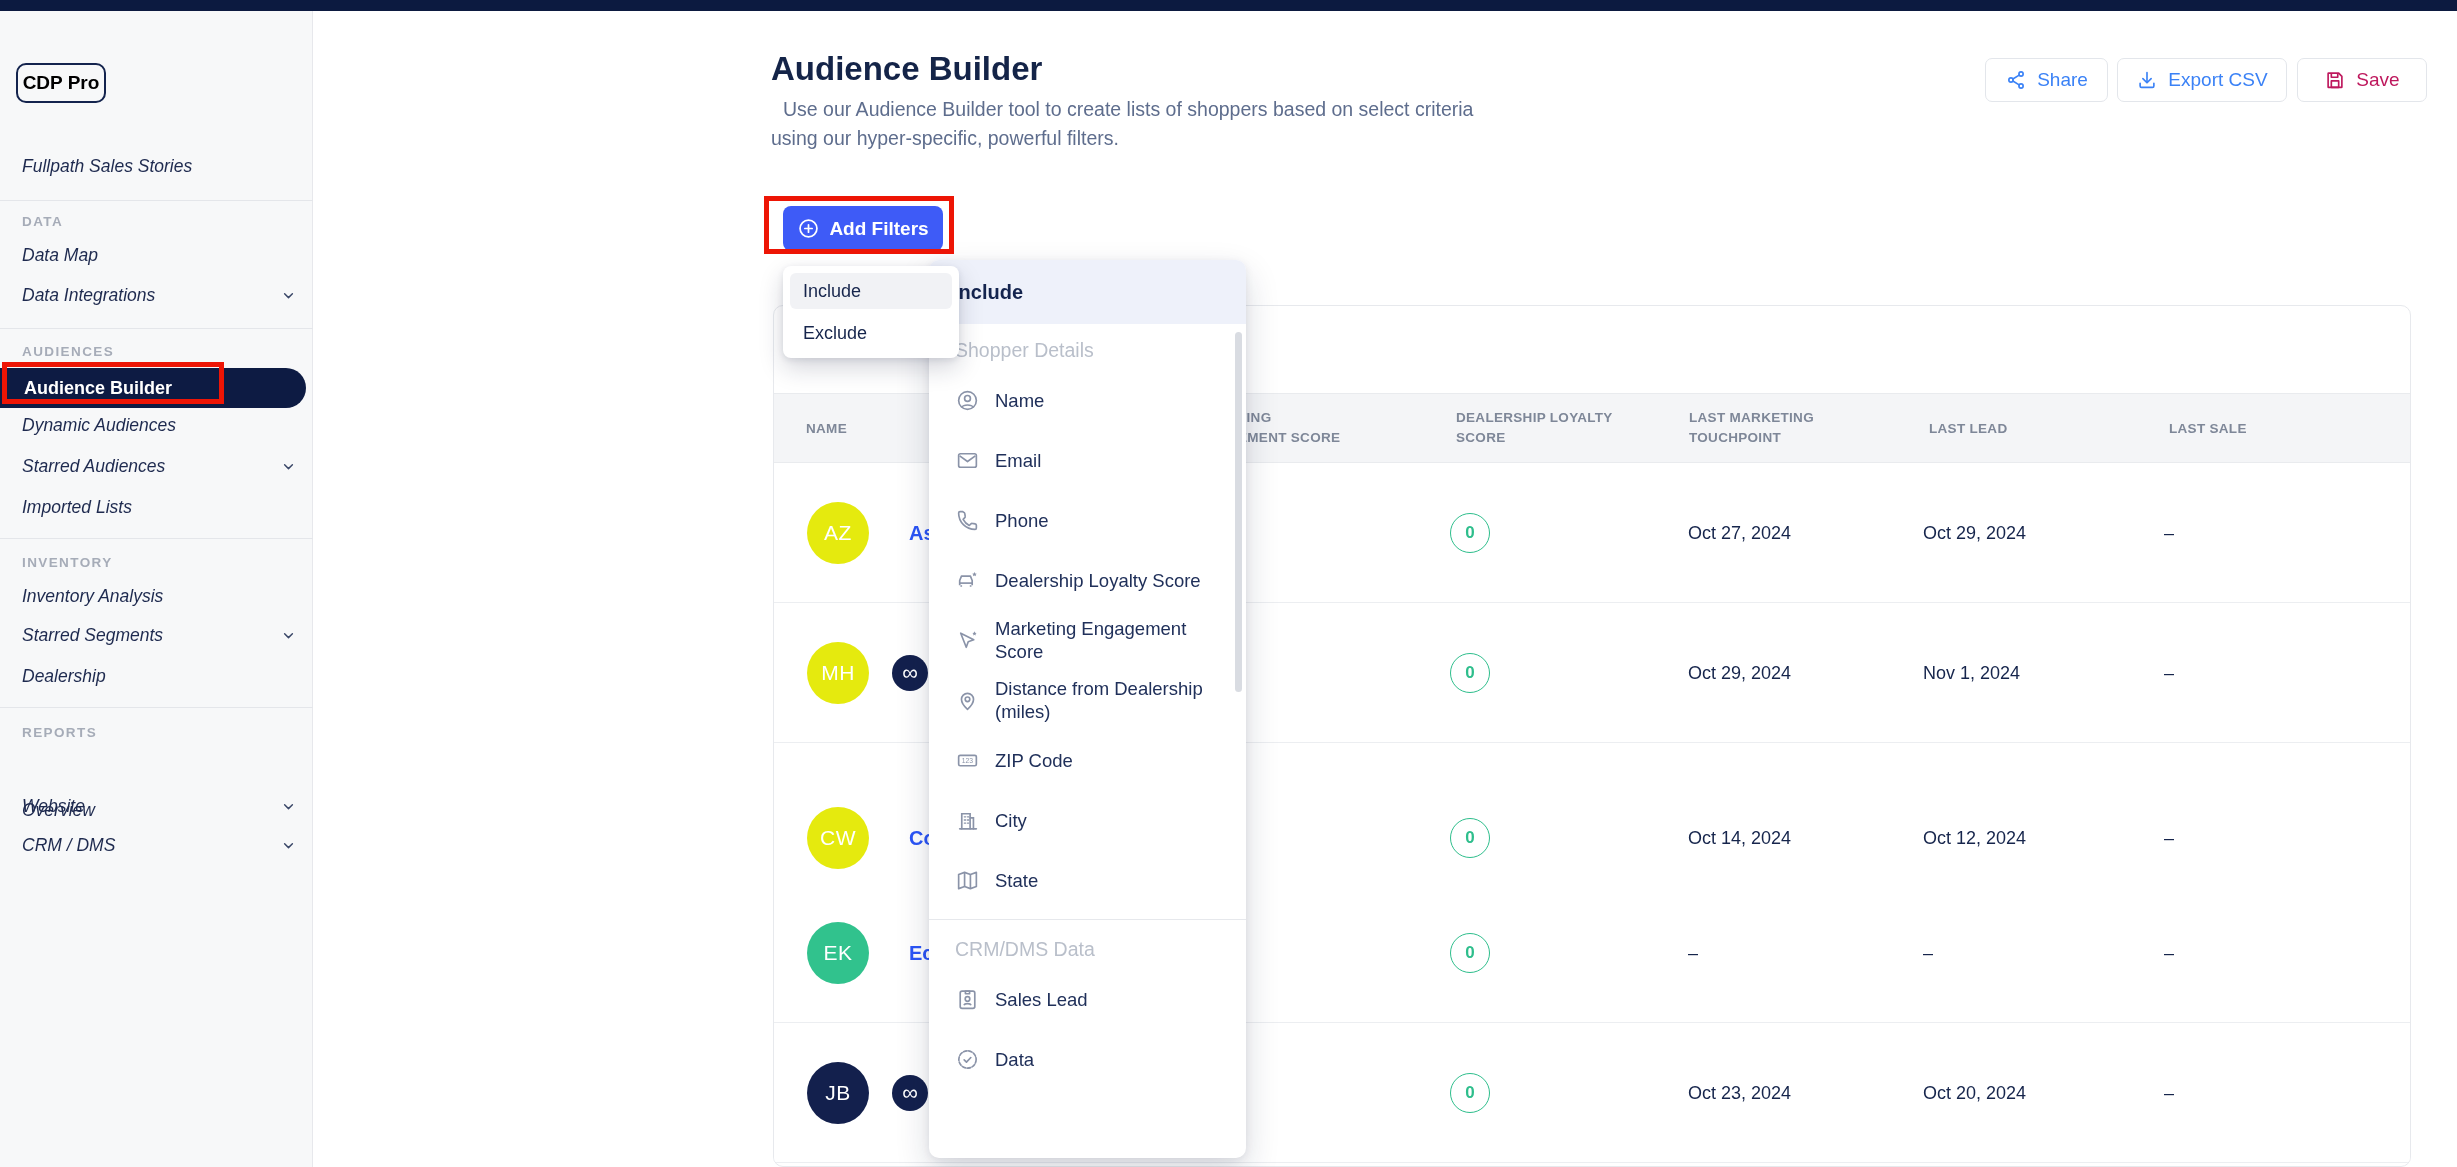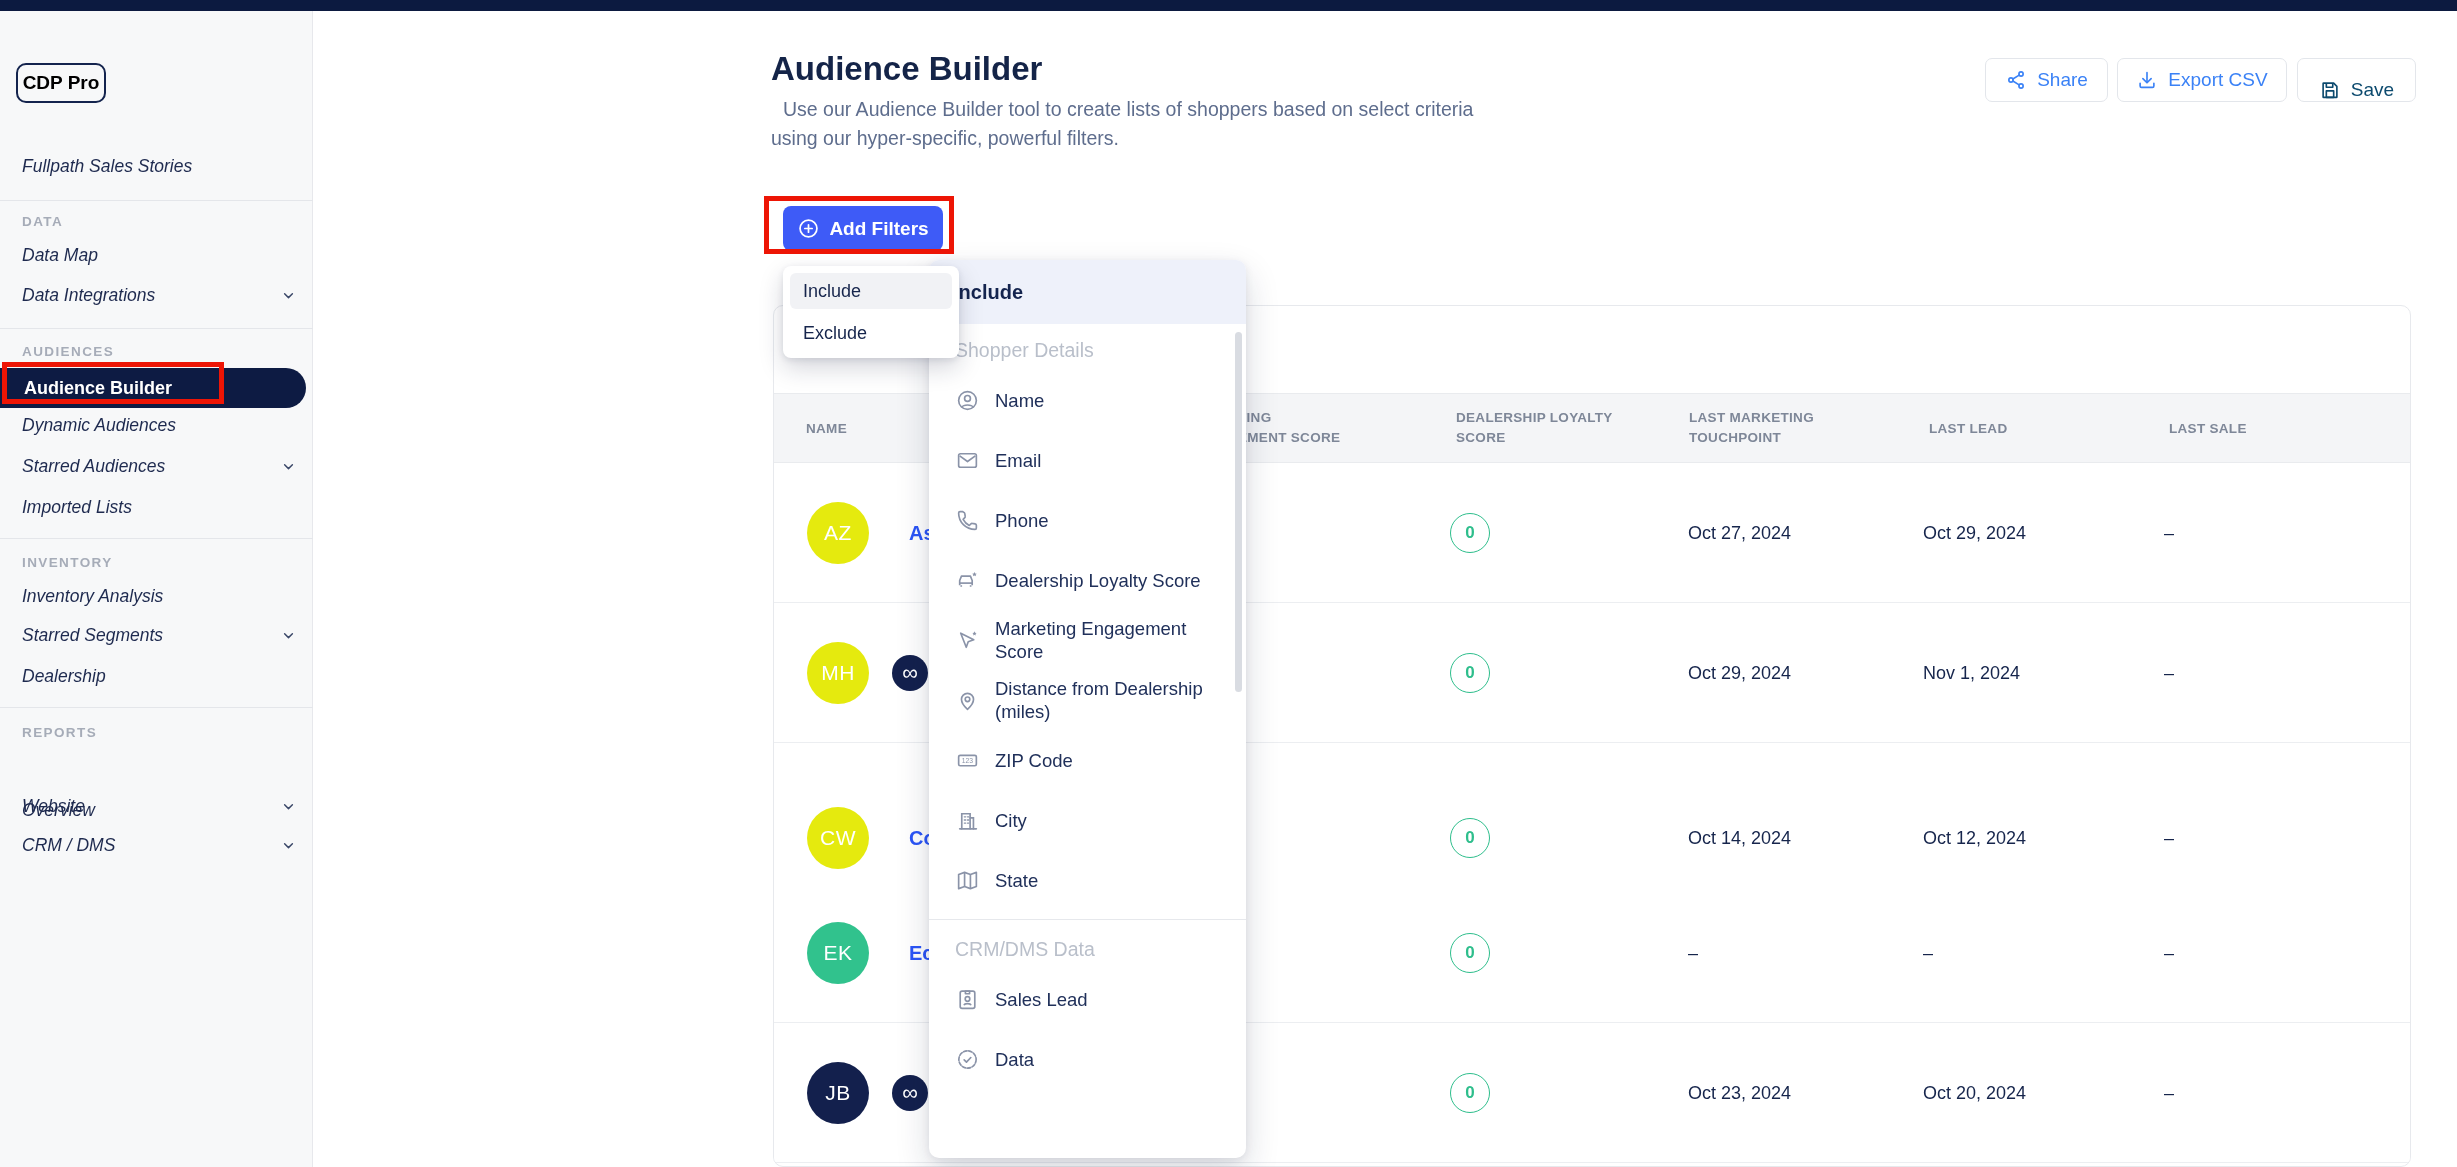--- a/index.html
+++ b/index.html
@@ -27,21 +27,21 @@
 
   
   .page-title { position:absolute; left:771px; top:50px; font-size:33px; font-weight:bold; color:#142448; }
   .page-desc { position:absolute; left:771px; width:820px; font-size:19.5px; color:#5e6d8d; }
   .desc1 { top:98px;margin-left:12px; } .desc2 { top:127px; }
 
   
   .act-btn { position:absolute; top:58px; height:44px; background:#fff; border:1.5px solid #e3e6eb; border-radius:7px; display:flex; align-items:center; justify-content:center; gap:10px; font-size:19px; color:#3b82f6; cursor:pointer; }
   .btn-share { left:1985px; width:123px; }
   .btn-export { left:2117px; width:170px; }
-  .btn-save { left:2297px; width:119px; color:#0c4a6e;align-items:flex-end; }
+  .btn-save { left:2297px; width:130px; color:#be185d; }
   .act-btn .icon { width:22px; height:22px; }
 
   
   .add-filters { position:absolute; left:783px; top:206px; width:160px; height:45px; background:#3e5bf7; border-radius:8px; display:flex; align-items:center; justify-content:center; gap:9px; color:#fff; font-size:19px; font-weight:bold; z-index:20; cursor:pointer; }
   .add-filters .icon { width:23px; height:23px; }
 
   
   .mode-menu { position:absolute; left:783px; top:266px; width:176px; height:92px; background:#fff; border-radius:8px; box-shadow:0 10px 24px rgba(20,30,60,.18), 0 2px 6px rgba(20,30,60,.10); z-index:40; }
   .mode-opt { position:absolute; left:7px; right:7px; height:36px; display:flex; align-items:center; padding-left:13px; font-size:18px; color:#16254c; border-radius:6px; cursor:pointer; }
   .mode-opt.sel { background:#f1f2f5; }

